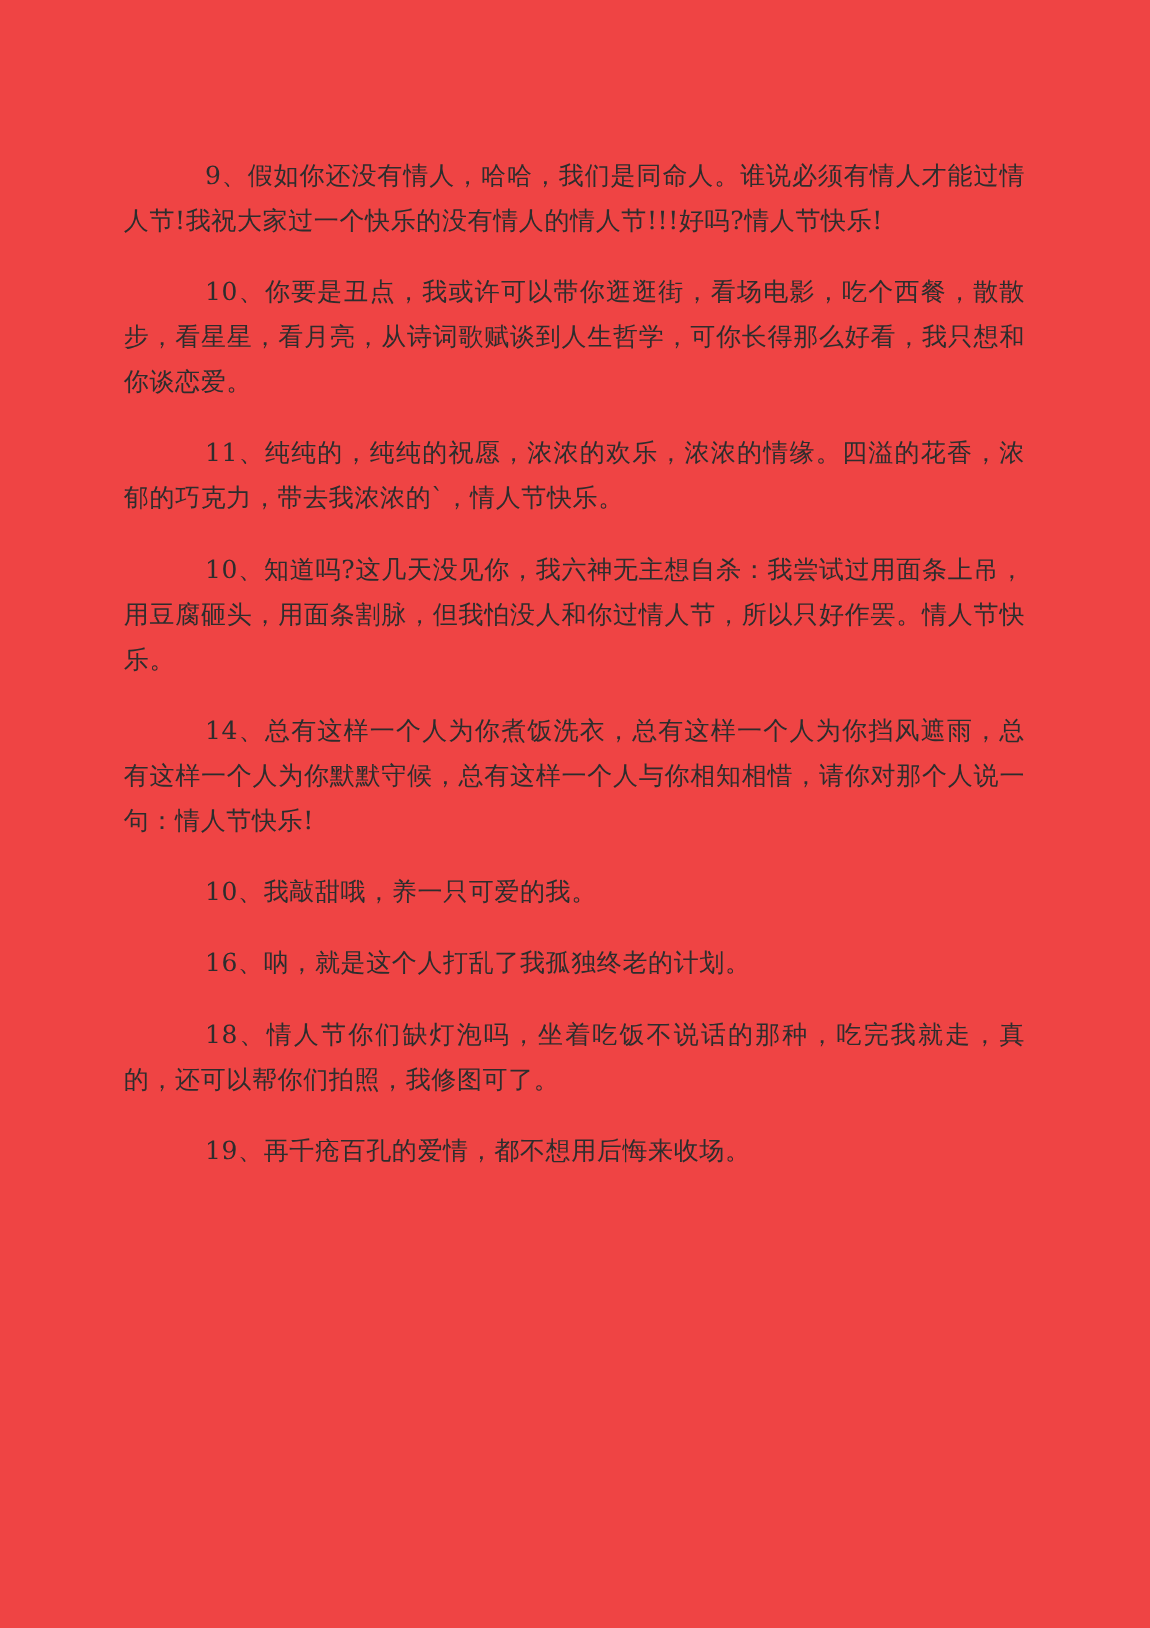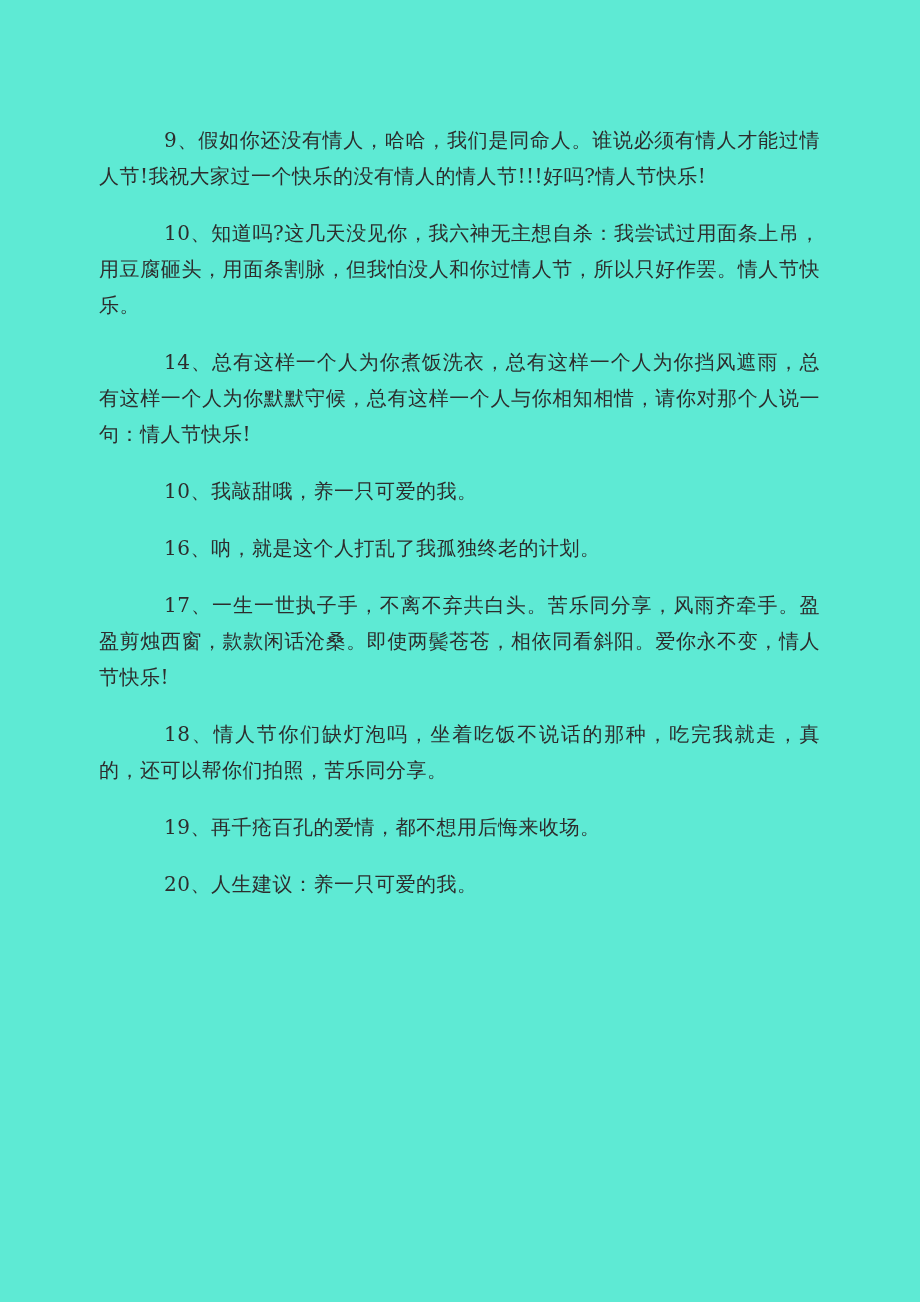--- a/index.html
+++ b/index.html
@@ -4,21 +4,21 @@
 <style>
   html, body {
     margin: 0;
     padding: 0;
     background: #ffffff;
   }
   .page {
     position: relative;
     width: 920px;
     height: 1302px;
-    background: #5eead4;
+    background: #ef4444;
     box-sizing: border-box;
     padding: 122px 100px 0 99px;
     overflow: hidden;
   }
   .doc-body {
     width: 721px;
   }
   p.quote {
     font-family: "DejaVu Serif", "Liberation Serif", serif;
     font-size: 20px;
@@ -35,33 +35,33 @@
   }
 </style>
 </head>
 <body>
 
 <div class="page">
   <div class="doc-body">
 
     <p class="quote"><span>9、</span><span>假如你还没有情人，哈哈，我们是同命人。谁说必须有情人才能过情人节!我祝大家过一个快乐的没有情人的情人节!!!好吗?情人节快乐!</span></p>
 
+    <p class="quote"><span>10、</span><span>你要是丑点，我或许可以带你逛逛街，看场电影，吃个西餐，散散步，看星星，看月亮，从诗词歌赋谈到人生哲学，可你长得那么好看，我只想和你谈恋爱。</span></p>
 
+    <p class="quote"><span>11、</span><span>纯纯的，纯纯的祝愿，浓浓的欢乐，浓浓的情缘。四溢的花香，浓郁的巧克力，带去我浓浓的`，情人节快乐。</span></p>
 
     <p class="quote"><span>10、</span><span>知道吗?这几天没见你，我六神无主想自杀：我尝试过用面条上吊，用豆腐砸头，用面条割脉，但我怕没人和你过情人节，所以只好作罢。情人节快乐。</span></p>
 
     <p class="quote"><span>14、</span><span>总有这样一个人为你煮饭洗衣，总有这样一个人为你挡风遮雨，总有这样一个人为你默默守候，总有这样一个人与你相知相惜，请你对那个人说一句：情人节快乐!</span></p>
 
 
     <p class="quote"><span>10、</span><span>我敲甜哦，养一只可爱的我。</span></p>
 
     <p class="quote"><span>16、</span><span>呐，就是这个人打乱了我孤独终老的计划。</span></p>
 
-    <p class="quote"><span>17、</span><span>一生一世执子手，不离不弃共白头。苦乐同分享，风雨齐牵手。盈盈剪烛西窗，款款闲话沧桑。即使两鬓苍苍，相依同看斜阳。爱你永不变，情人节快乐!</span></p>
 
-    <p class="quote"><span>18、</span><span>情人节你们缺灯泡吗，坐着吃饭不说话的那种，吃完我就走，真的，还可以帮你们拍照，苦乐同分享。</span></p>
+    <p class="quote"><span>18、</span><span>情人节你们缺灯泡吗，坐着吃饭不说话的那种，吃完我就走，真的，还可以帮你们拍照，我修图可了。</span></p>
 
     <p class="quote"><span>19、</span><span>再千疮百孔的爱情，都不想用后悔来收场。</span></p>
 
-    <p class="quote"><span>20、</span><span>人生建议：养一只可爱的我。</span></p>
 
   </div>
 </div>
 
 </body></html>

